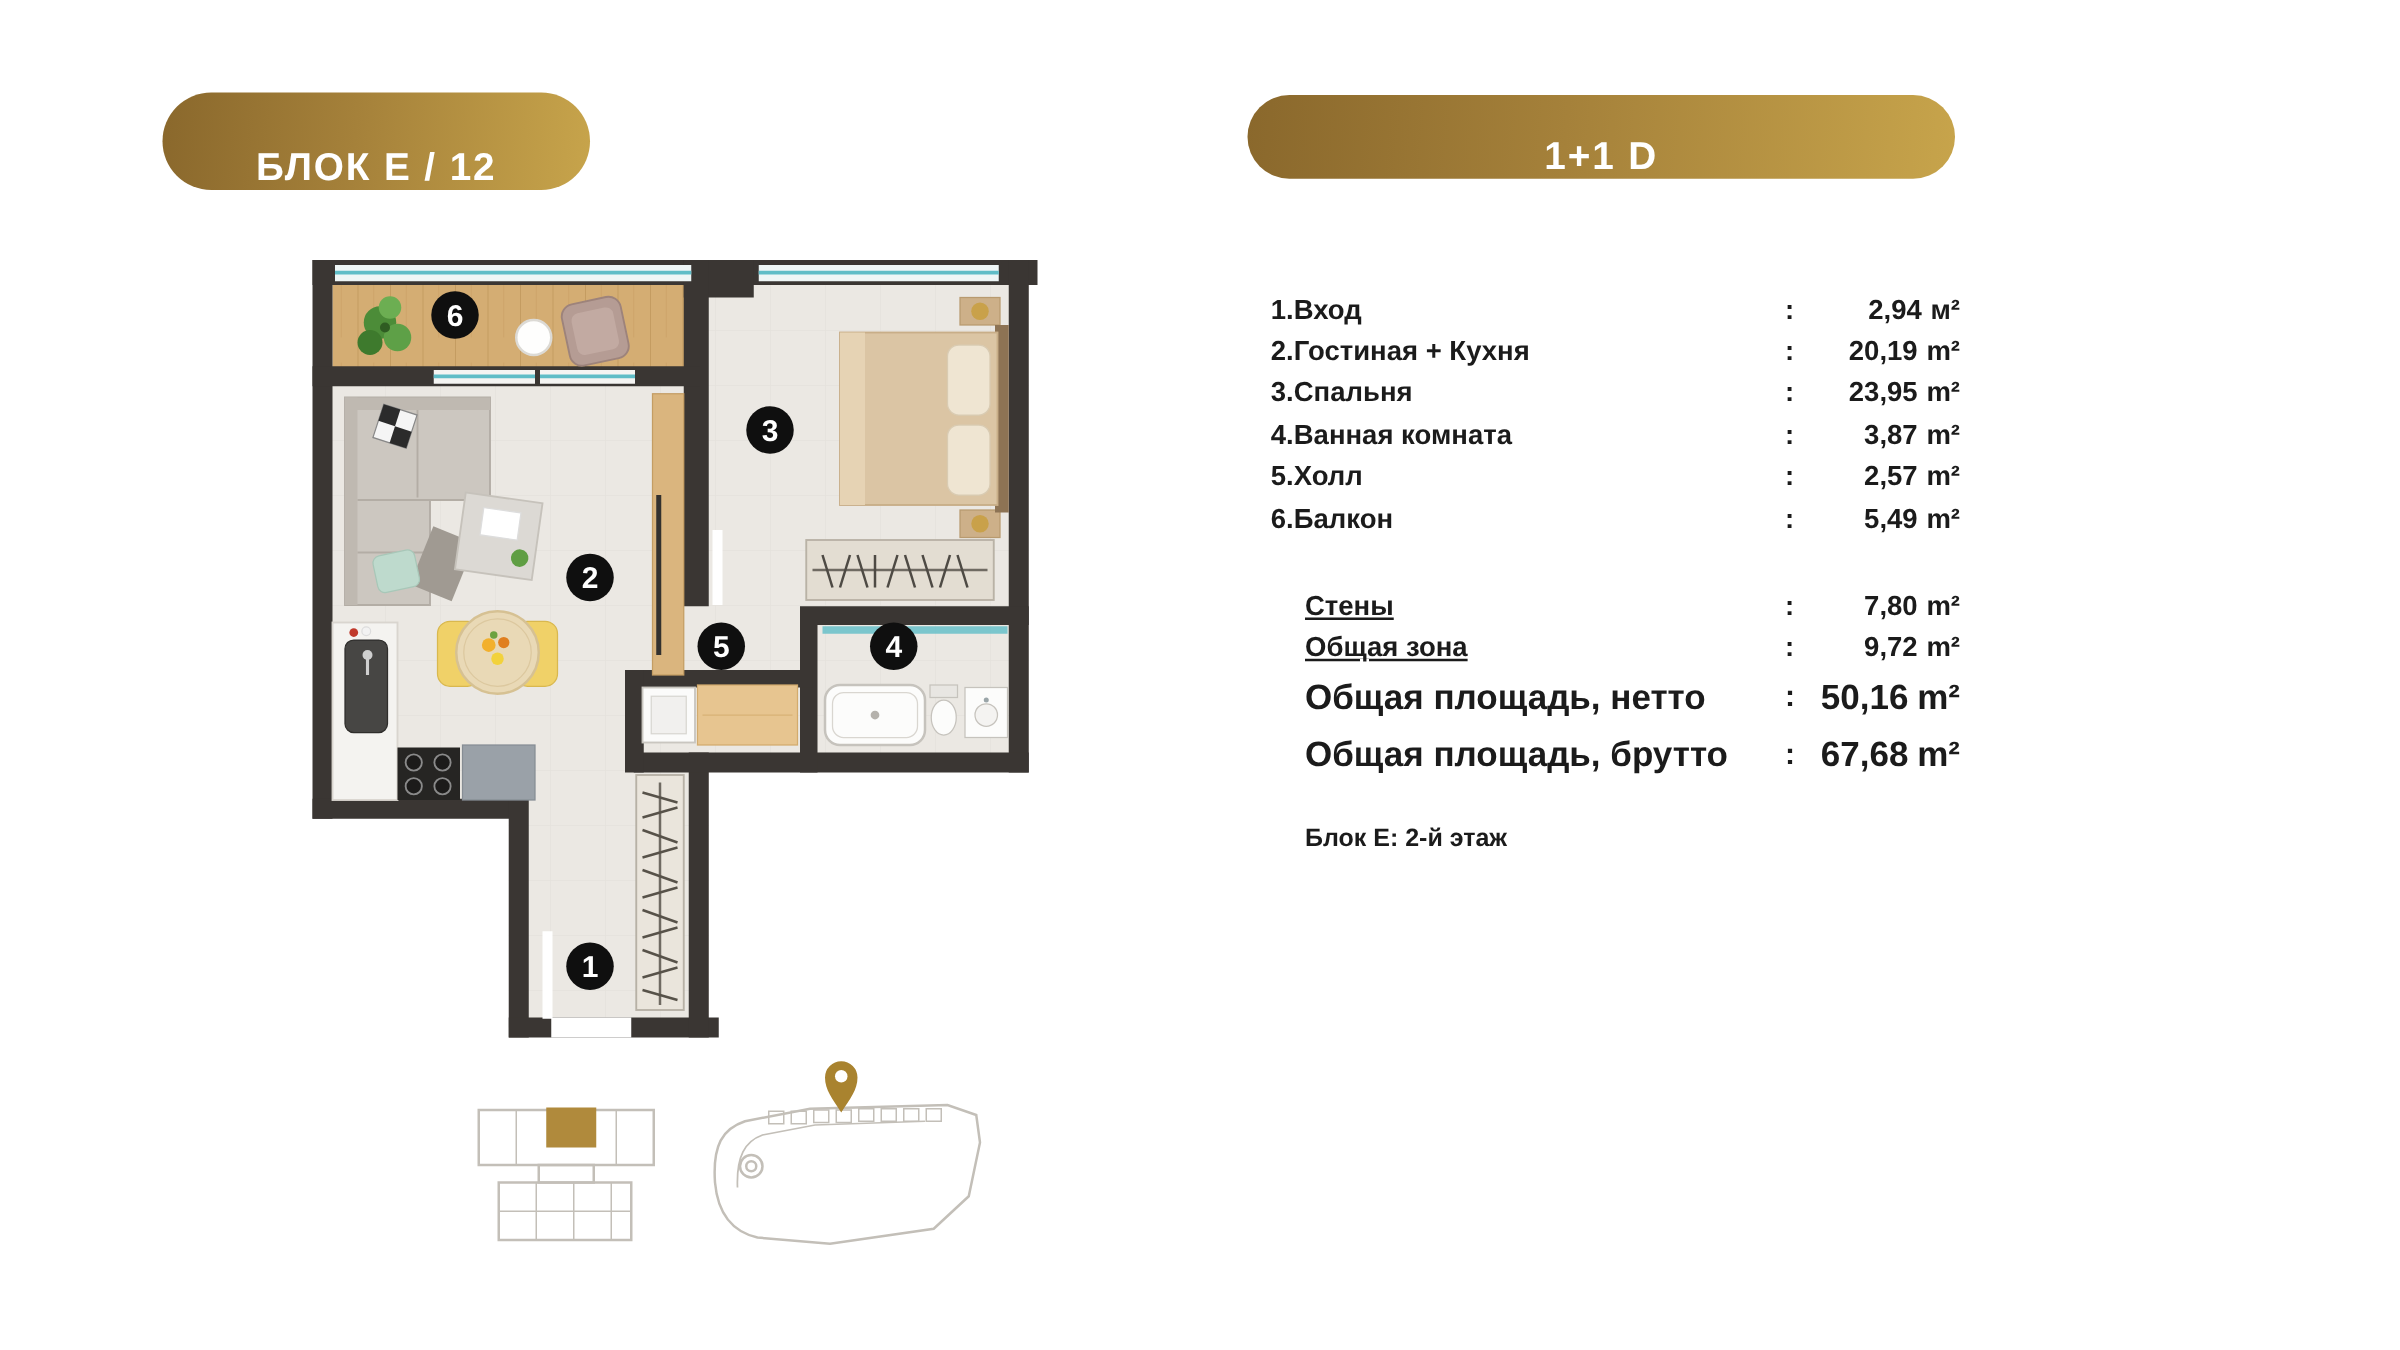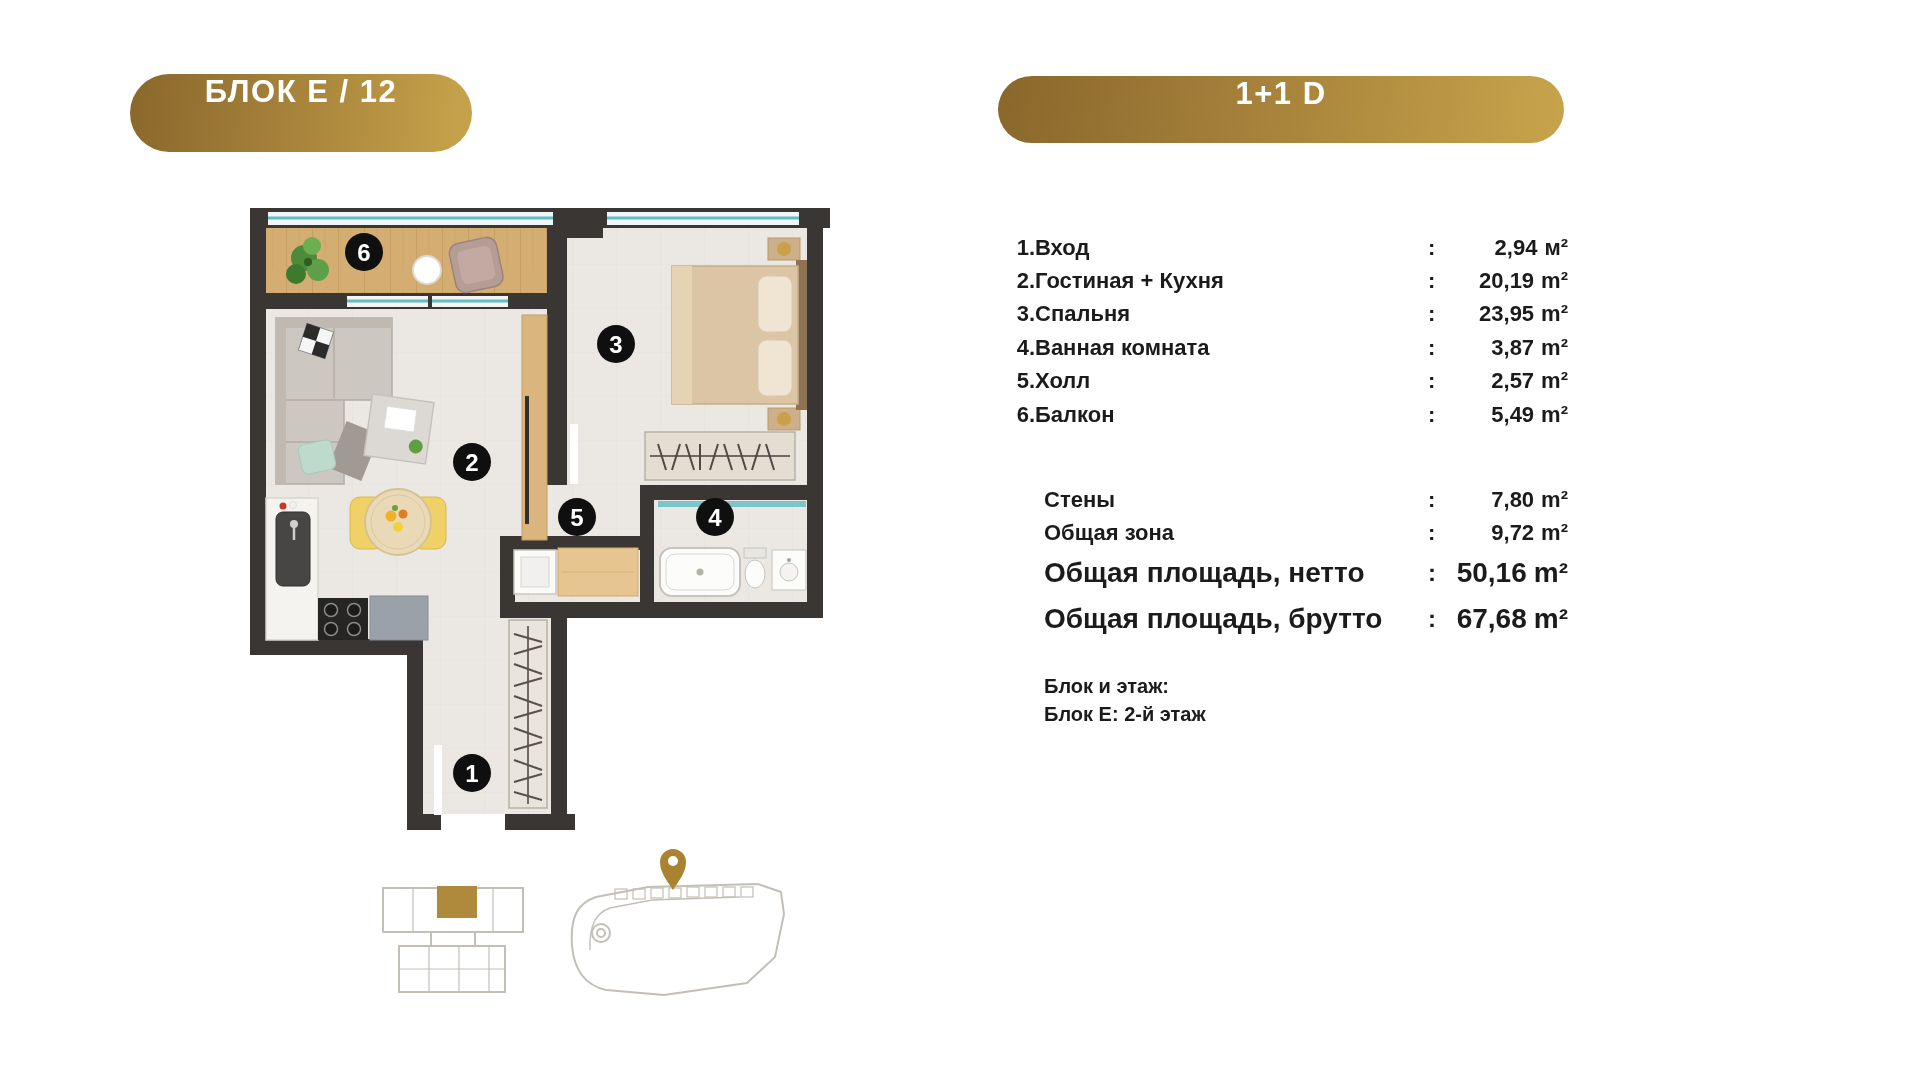--- a/index.html
+++ b/index.html
@@ -2,38 +2,38 @@
 <html><head>
 <meta charset="utf-8">
 <style>
   html,body{margin:0;padding:0;}
   body{
     width:1920px;height:1080px;background:#ffffff;overflow:hidden;
     font-family:"Liberation Sans","DejaVu Sans",sans-serif;color:#1b1b1b;
     position:relative;
   }
   .badge{
-    position:absolute;display:flex;align-items:flex-start;justify-content:center;
+    position:absolute;display:flex;align-items:flex-end;justify-content:center;
     border-radius:40px;color:#fff;font-weight:bold;font-size:31px;letter-spacing:1.5px;
     background:linear-gradient(95deg,#8a682c 0%,#a5813a 45%,#c7a44b 100%);
   }
   .badge-left{left:130px;top:74px;width:342px;height:78px;}
   .badge-right{left:998px;top:76px;width:566px;height:67px;}
   .plan{position:absolute;left:240px;top:200px;}
   .minis{position:absolute;left:370px;top:840px;}
   .info{position:absolute;left:988px;top:231px;width:580px;}
   .row{position:relative;display:flex;align-items:center;height:33.4px;font-size:22px;font-weight:bold;}
   .num{width:47px;text-align:right;}
   .lbl{white-space:nowrap;}
   .noindex{padding-left:56px;}
   .noindex .lbl{margin-left:0;}
   .colon{position:absolute;left:440px;}
   .val{position:absolute;right:0;white-space:nowrap;}
   .unit{margin-left:7px;}
-  .summary{margin-top:52px;}
+  .summary{margin-top:37px;text-decoration:underline;}
   .totals .row{height:46px;font-size:28px;text-align:center;}
   .totals .colon{font-size:24px;}
   .blockinfo{margin-top:30px;margin-left:56px;font-size:20px;font-weight:bold;line-height:28px;}
   svg text.marker-num{font-family:"Liberation Sans","DejaVu Sans",sans-serif;font-weight:bold;font-size:24px;fill:#ffffff;text-anchor:middle;}
 </style>
 </head>
 <body>
 
 <div class="badge badge-left">
   <span>БЛОК Е / 12</span>
@@ -327,21 +327,20 @@
       <span class="val"><span>50,16</span><span class="unit">m²</span></span>
     </div>
     <div class="row noindex">
       <span class="lbl">Общая площадь, брутто</span>
       <span class="colon">:</span>
       <span class="val"><span>67,68</span><span class="unit">m²</span></span>
     </div>
   </div>
 
   <div class="blockinfo">
-    <div>Блок и этаж:</div>
     <div>Блок Е: 2-й этаж</div>
   </div>
 </div>
 
 <svg class="minis" width="430" height="165" viewBox="370 840 430 165">
   <g stroke="#c3bfb8" fill="none" stroke-width="2">
     <rect x="383" y="888" width="140" height="44"></rect>
     <rect x="399" y="946" width="106" height="46"></rect>
     <rect x="431" y="932" width="44" height="14"></rect>
     <g stroke-width="1.2">

